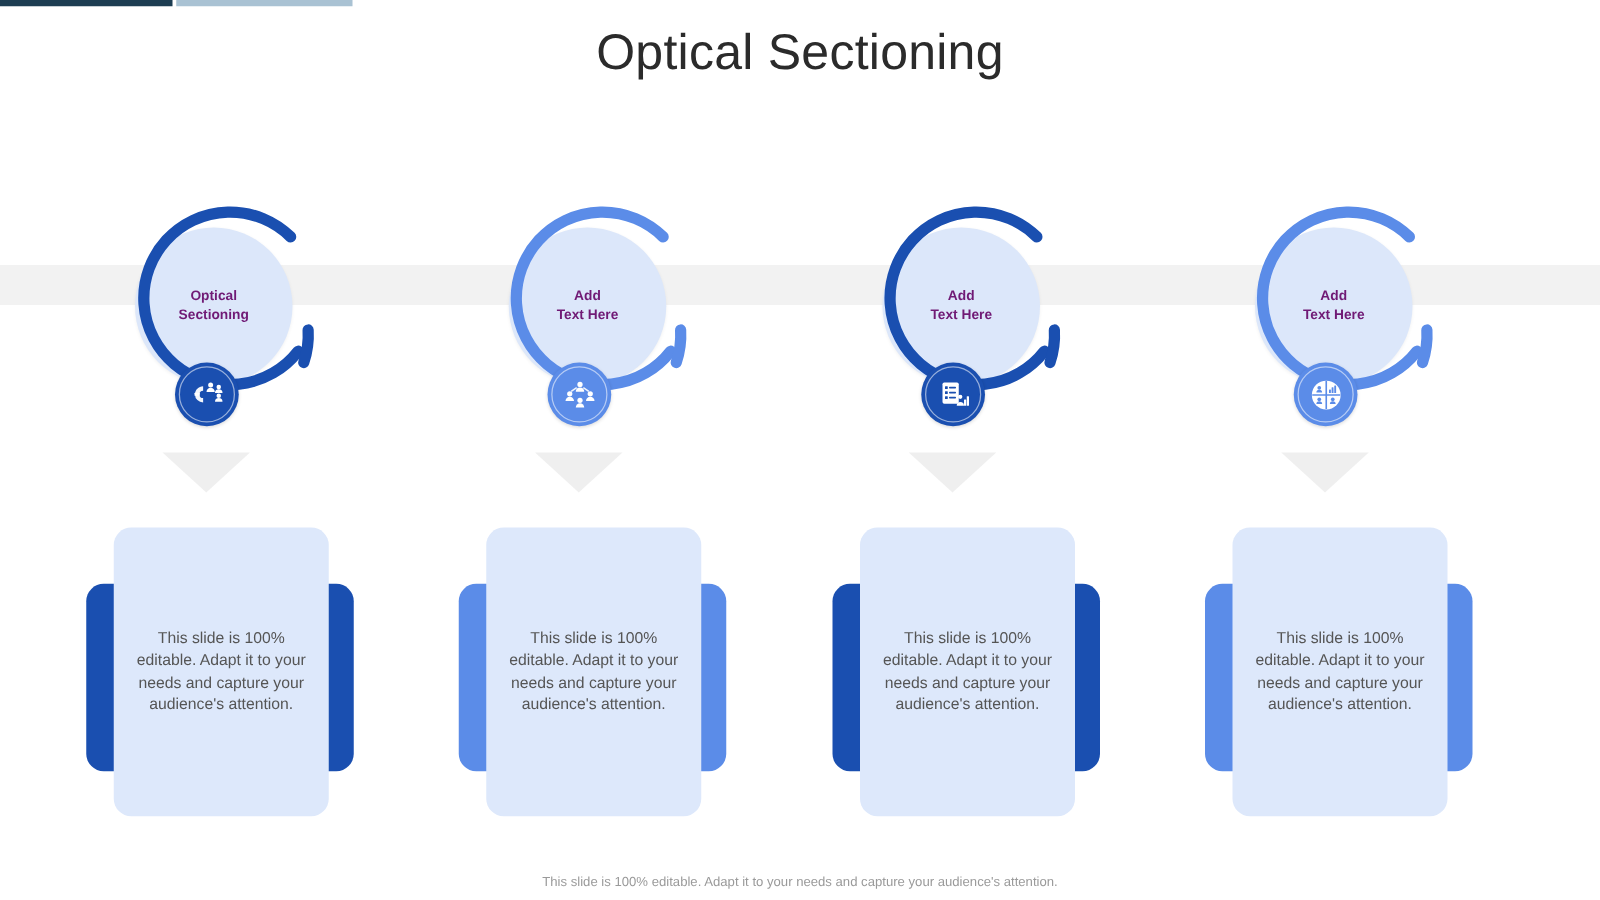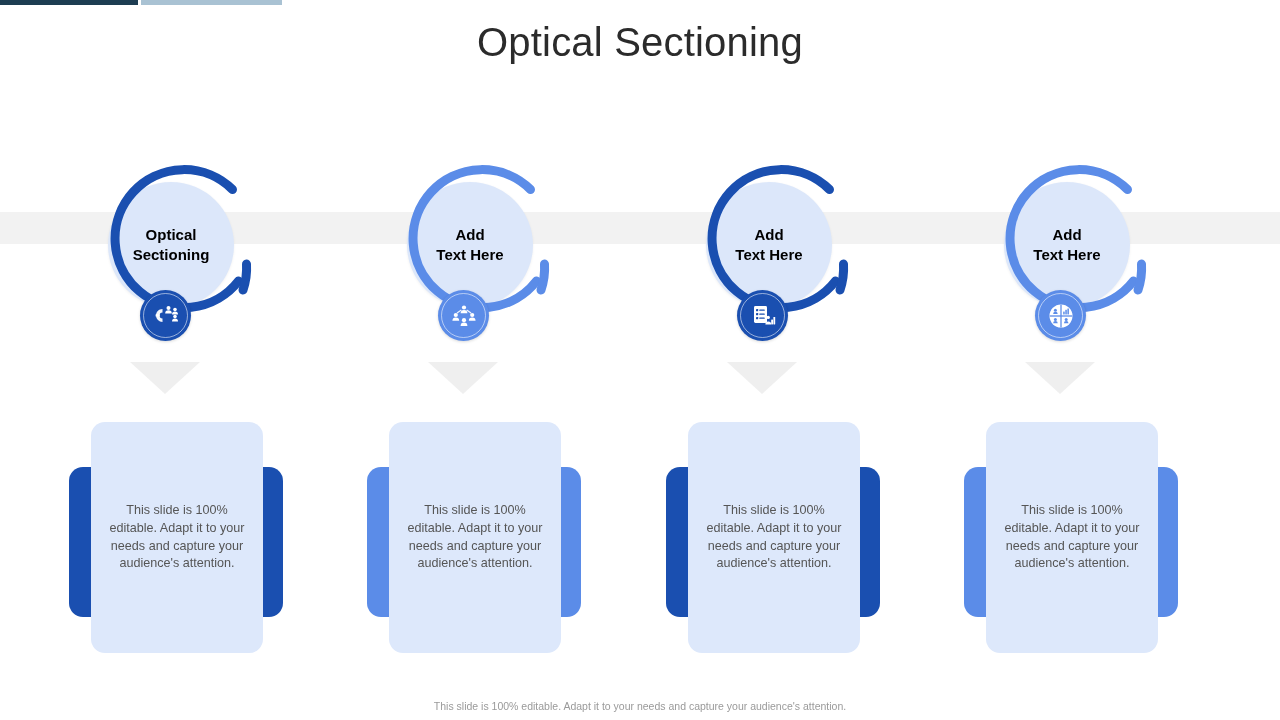--- a/index.html
+++ b/index.html
@@ -94,23 +94,23 @@
     background: #dce7fa;
     display: flex;
     align-items: center;
     justify-content: center;
     text-align: center;
     z-index: 1;
     box-shadow: 0 1px 3px rgba(0,0,0,0.06);
   }
   .col-0 .inner-circle { left: 36px; }
   .circle-label {
-    font-size: 15px;
+    font-size: 11px;
     font-weight: bold;
-    color: #000000;
+    color: #701a75;
     line-height: 1.33;
     white-space: pre-line;
   }
 
   
   .badge {
     position: absolute;
     left: 68px;
     top: 130px;
     width: 51px; height: 51px;

